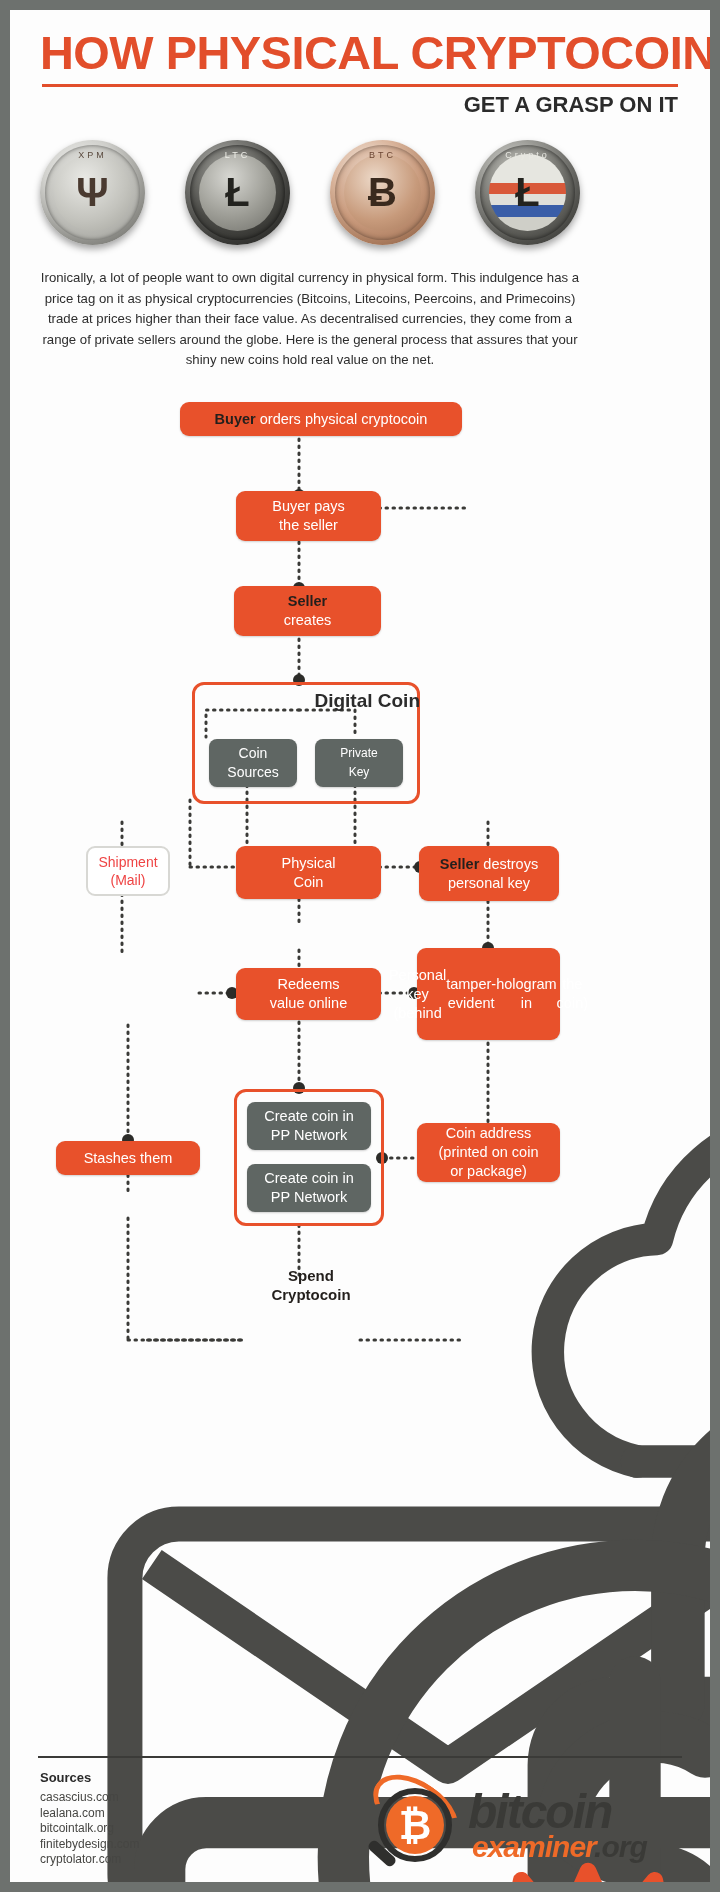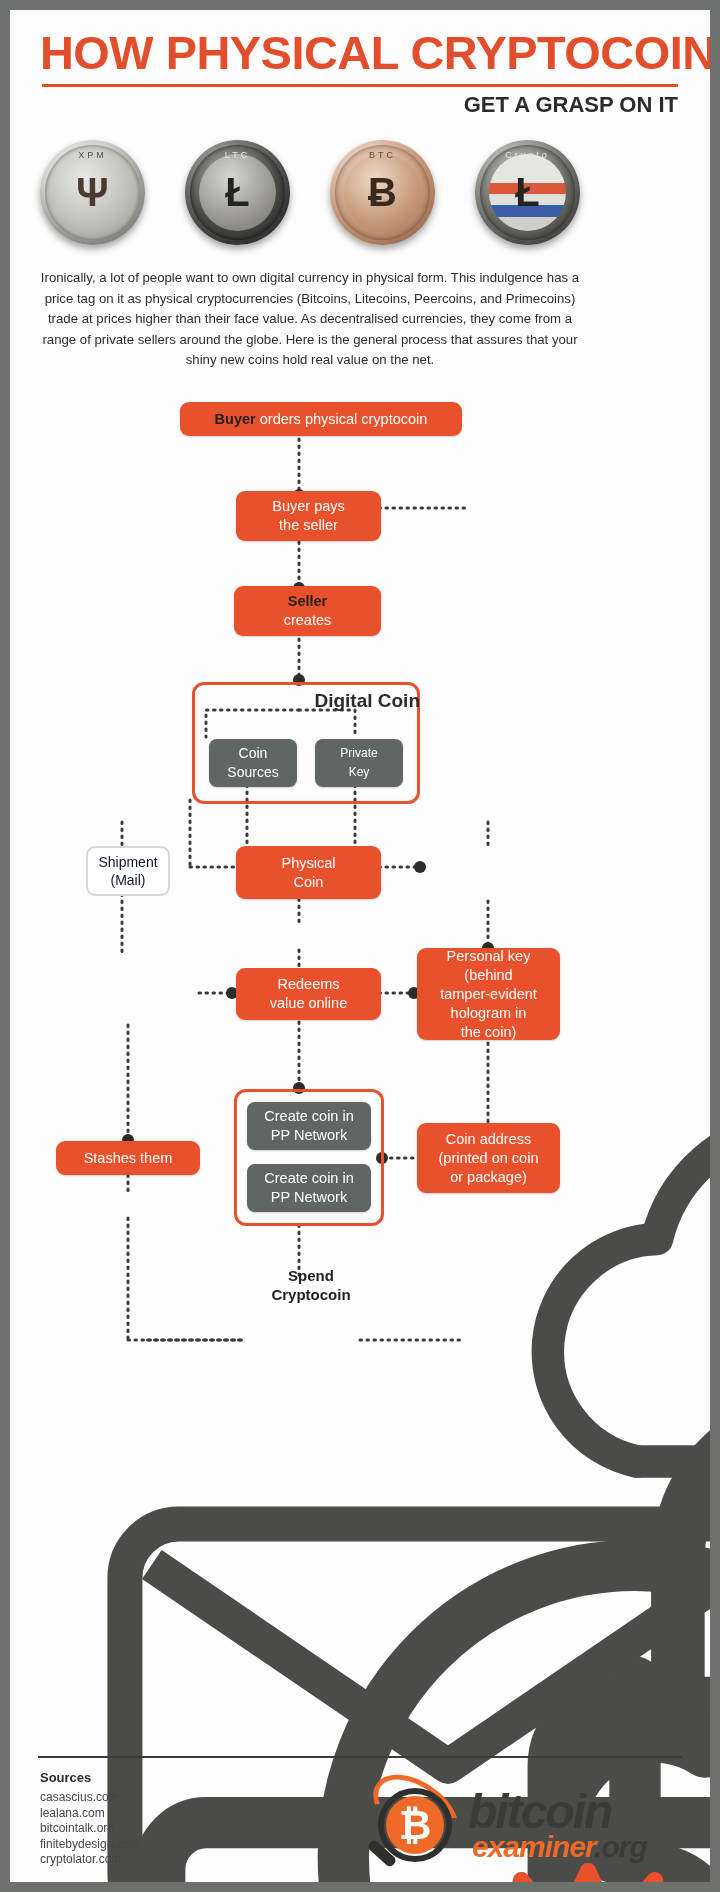--- a/index.html
+++ b/index.html
@@ -123,21 +123,21 @@
     position:absolute;
     font-size:19px;font-weight:bold;color:#2b2b2b;
     text-align:right;
   }
   .ghost-node{
     position:absolute;
     border:2px solid #d8d8d4;
     border-radius:9px;
     background:#ffffff;
     display:flex;align-items:center;justify-content:center;
-    text-align:center;color:#0f172a;font-size:14px;line-height:18px;
+    text-align:center;color:#ef4444;font-size:14px;line-height:18px;
     box-sizing:border-box;
   }
 
   .icon{position:absolute;color:#4b4b48;}
 
   
   .burst{position:absolute;}
   .burst .lbl{
     position:absolute;inset:0;display:flex;align-items:flex-start;justify-content:center;
     text-align:center;font-size:15px;font-weight:bold;color:#231f1c;line-height:19px;
@@ -346,53 +346,57 @@
       <span>Coin</span>
     </div>
 
     <div class="icon" style="left:462px;top:778px;">
       <svg width="34" height="38" viewBox="0 0 34 38" fill="none" stroke="#4b4b48" stroke-width="2.6" stroke-linecap="round" stroke-linejoin="round">
         <rect x="4" y="18" width="22" height="17" rx="3"></rect>
         <path d="M10 18 L10 11 a7 7 0 0 1 14 0 L24 14"></path>
       </svg>
     </div>
 
+    <div class="node orange" style="left:409px;top:836px;width:140px;height:55px;flex-direction:column;">
+      <span><b>Seller</b><span class="w"> destroys</span></span>
+      <span>personal key</span>
+    </div>
 
     <div class="icon" style="left:275px;top:911px;">
       <svg width="30" height="30" viewBox="0 0 30 30" fill="none" stroke="#4b4b48" stroke-width="2.2" stroke-linecap="round">
         <circle cx="15" cy="15" r="12.5"></circle>
         <path d="M18 10.5 a4 4 0 0 0 -6 2.2 c0 3.6 6 1.6 6 4.8 a4 4 0 0 1 -6 2.2"></path>
         <path d="M15 7.5 L15 22.5"></path>
       </svg>
     </div>
 
 
     <div class="node orange" style="left:226px;top:958px;width:145px;height:52px;flex-direction:column;">
       <span>Redeems</span>
       <span>value online</span>
     </div>
 
-    <div class="node orange" style="left:407px;top:938px;width:143px;height:92px;flex-direction:column;">
+    <div class="node orange" style="left:407px;top:938px;width:143px;height:92px;flex-direction:row;">
       <span>Personal key (behind</span>
       <span>tamper-evident</span>
       <span>hologram in</span>
       <span>the coin)</span>
     </div>
 
     <div class="group-box" style="left:224px;top:1079px;width:150px;height:137px;"></div>
     <div class="node gray" style="left:237px;top:1092px;width:124px;height:48px;flex-direction:column;">
       <span>Create coin in</span>
       <span>PP Network</span>
     </div>
     <div class="node gray" style="left:237px;top:1154px;width:124px;height:48px;flex-direction:column;">
       <span>Create coin in</span>
       <span>PP Network</span>
     </div>
 
-    <div class="node orange" style="left:407px;top:1113px;width:143px;height:70px;flex-direction:column;">
+    <div class="node orange" style="left:407px;top:1113px;width:143px;height:59px;flex-direction:column;">
       <span>Coin address</span>
       <span>(printed on coin</span>
       <span>or package)</span>
     </div>
 
     <div class="node orange" style="left:46px;top:1131px;width:144px;height:34px;">
       <span>Stashes them</span>
     </div>
 
     <div class="icon" style="left:103px;top:1180px;">

